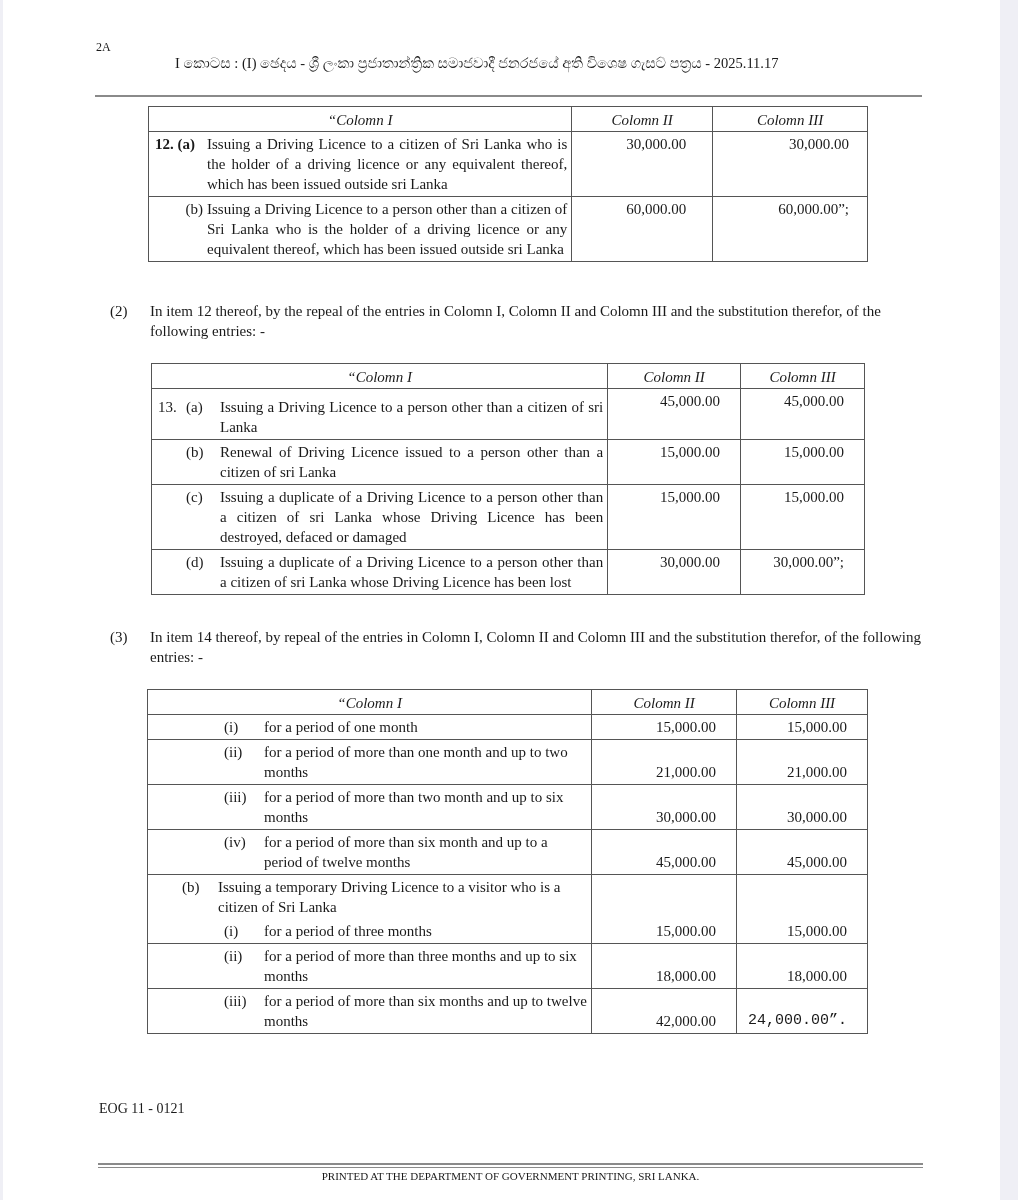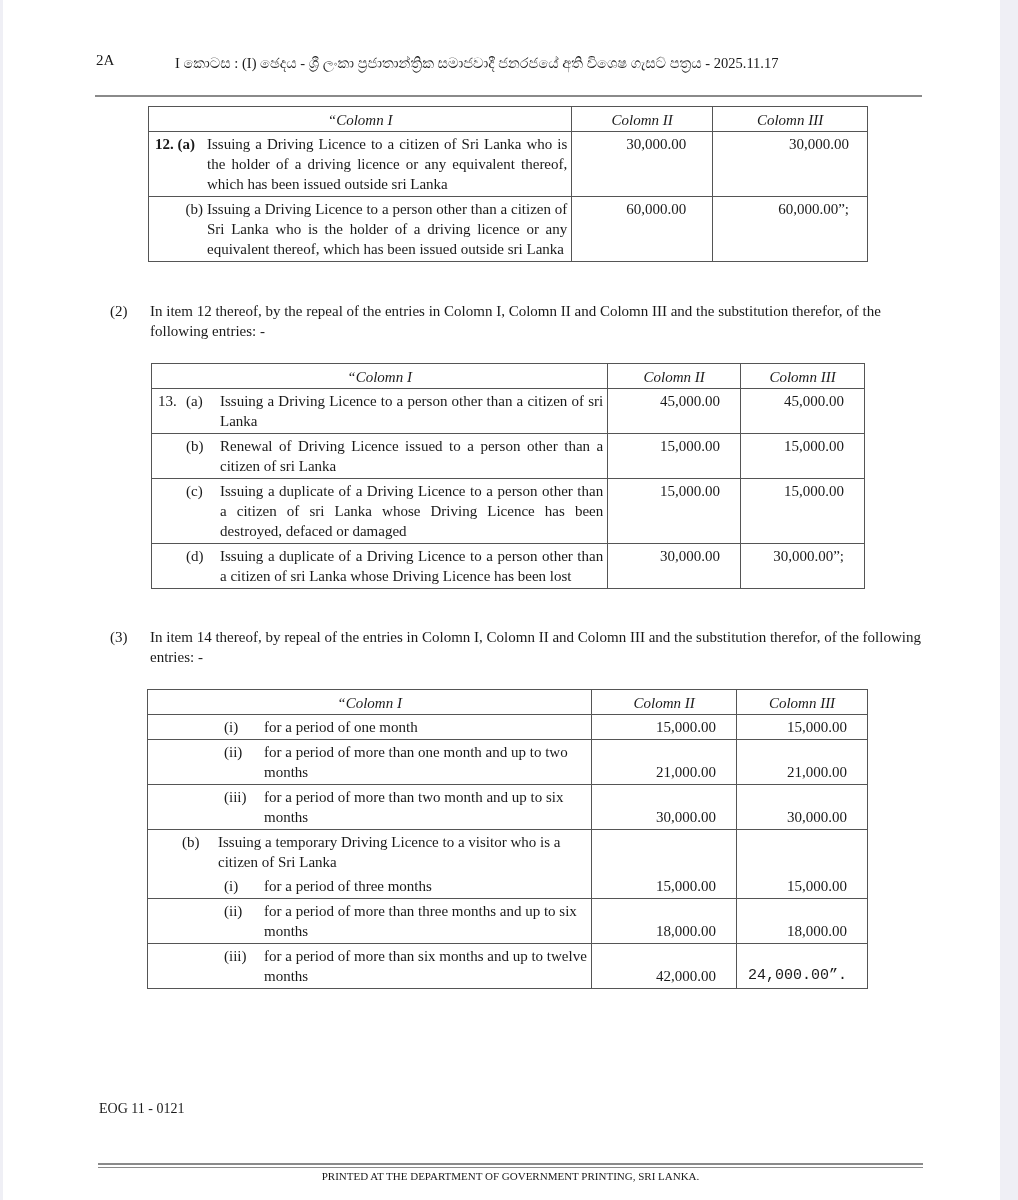--- a/index.html
+++ b/index.html
@@ -8,21 +8,21 @@
     background: #efeff5;
     font-family: "Liberation Serif", "DejaVu Serif", serif;
     color: #1a1a1a;
     position: relative;
   }
   .page {
     position: absolute; left: 3px; top: 0; width: 997px; height: 1200px;
     background: #ffffff;
   }
   .abs { position: absolute; }
-  .page-no { left: 93px; top: 52px; font-size: 15px; }
+  .page-no { left: 93px; top: 40px; font-size: 12px; }
   .hdr-si { left: 172px; top: 55px; width: 720px; font-size: 14.5px; white-space: nowrap; }
   .hdr-en { left: 145px; top: 73px; width: 740px; font-size: 13px; white-space: nowrap; letter-spacing: -0.1px; }
   .hdr-en .sc { font-size: 10px; }
   .rule-top { left: 92px; top: 95px; width: 827px; height: 2px; background: #8a8a8a; }
 
   table.fee {
     position: absolute; border-collapse: collapse;
     font-size: 15px; line-height: 20px;
   }
   table.fee td, table.fee th {
@@ -102,21 +102,21 @@
         <col style="width:133px">
         <col style="width:124px">
       </colgroup>
     <tbody>
         <tr>
       <th>“Colomn I</th>
       <th>Colomn II</th>
       <th>Colomn III</th>
     </tr>
     <tr>
-      <td style="padding:2px 4px 2px 6px;">
+      <td style="padding:8px 4px 2px 6px;">
         <div class="cellwrap">
           <span class="lbl" style="width:28px;">13.</span>
           <span class="lbl" style="width:34px;">(a)</span>
           <span class="txt">Issuing a Driving Licence to a person other than a citizen of sri Lanka</span>
         </div>
       </td>
       <td class="amt" style="padding:2px 20px 0 0;">45,000.00</td>
       <td class="amt" style="padding:2px 20px 0 0;">45,000.00</td>
     </tr>
     <tr>
@@ -197,20 +197,30 @@
         <div class="cellwrap" style="padding-left:70px;">
           <span class="lbl" style="width:40px;">(iii)</span>
           <span class="txt" style="text-align:left;">for a period of more than two month and up to six months</span>
         </div>
       </td>
       <td class="amt amt-bot" style="padding:0 20px 2px 0;">30,000.00</td>
       <td class="amt amt-bot" style="padding:0 20px 2px 0;">30,000.00</td>
     </tr>
     <tr>
       <td style="padding:2px 4px 2px 6px;">
+        <div class="cellwrap" style="padding-left:70px;">
+          <span class="lbl" style="width:40px;">(iv)</span>
+          <span class="txt" style="text-align:left;">for a period of more than six month and up to a period of twelve months</span>
+        </div>
+      </td>
+      <td class="amt amt-bot" style="padding:0 20px 2px 0;">45,000.00</td>
+      <td class="amt amt-bot" style="padding:0 20px 2px 0;">45,000.00</td>
+    </tr>
+    <tr>
+      <td style="padding:2px 4px 2px 6px;">
         <div class="cellwrap">
           <span class="lbl" style="width:28px;"></span>
           <span class="lbl" style="width:36px;">(b)</span>
           <span class="txt" style="text-align:left;">Issuing a temporary Driving Licence to a visitor who is a citizen of Sri Lanka</span>
         </div>
         <div class="cellwrap" style="padding-left:70px; margin-top:4px;">
           <span class="lbl" style="width:40px;">(i)</span>
           <span class="txt" style="text-align:left;">for a period of three months</span>
         </div>
       </td>

